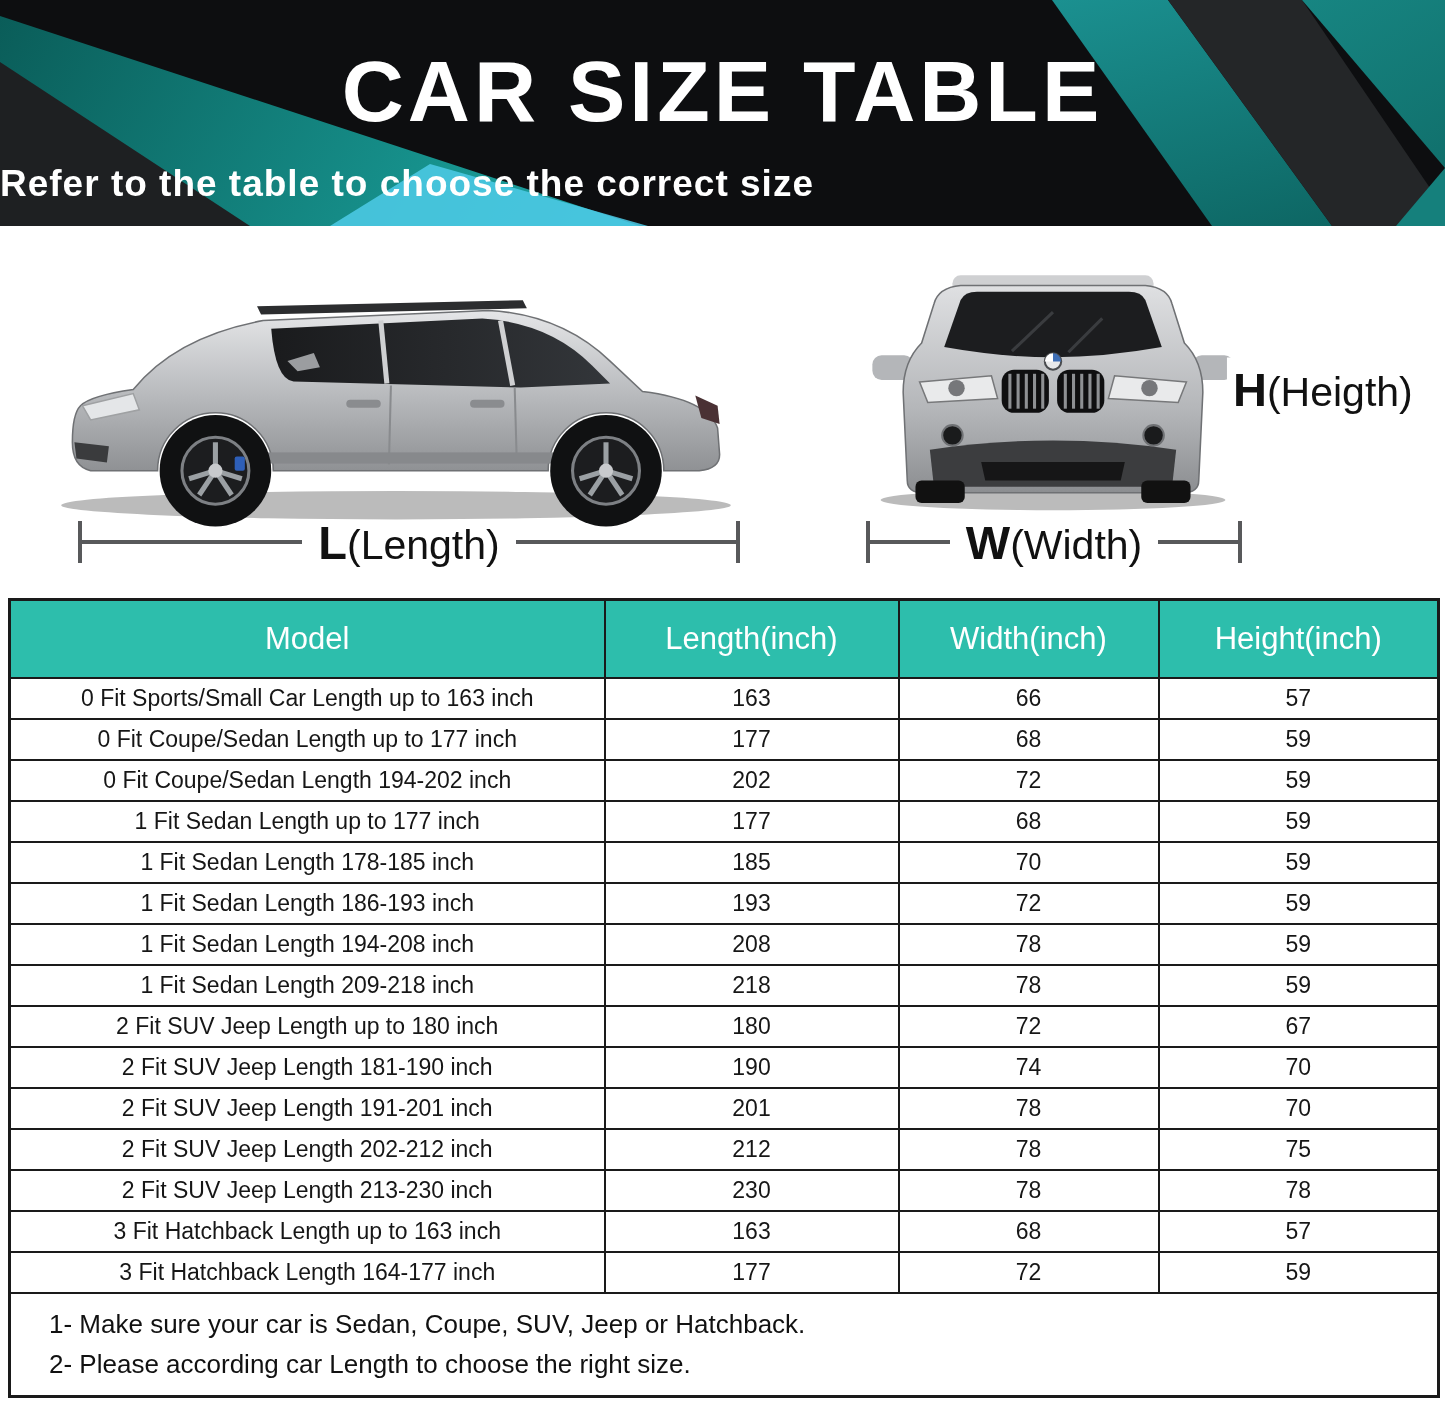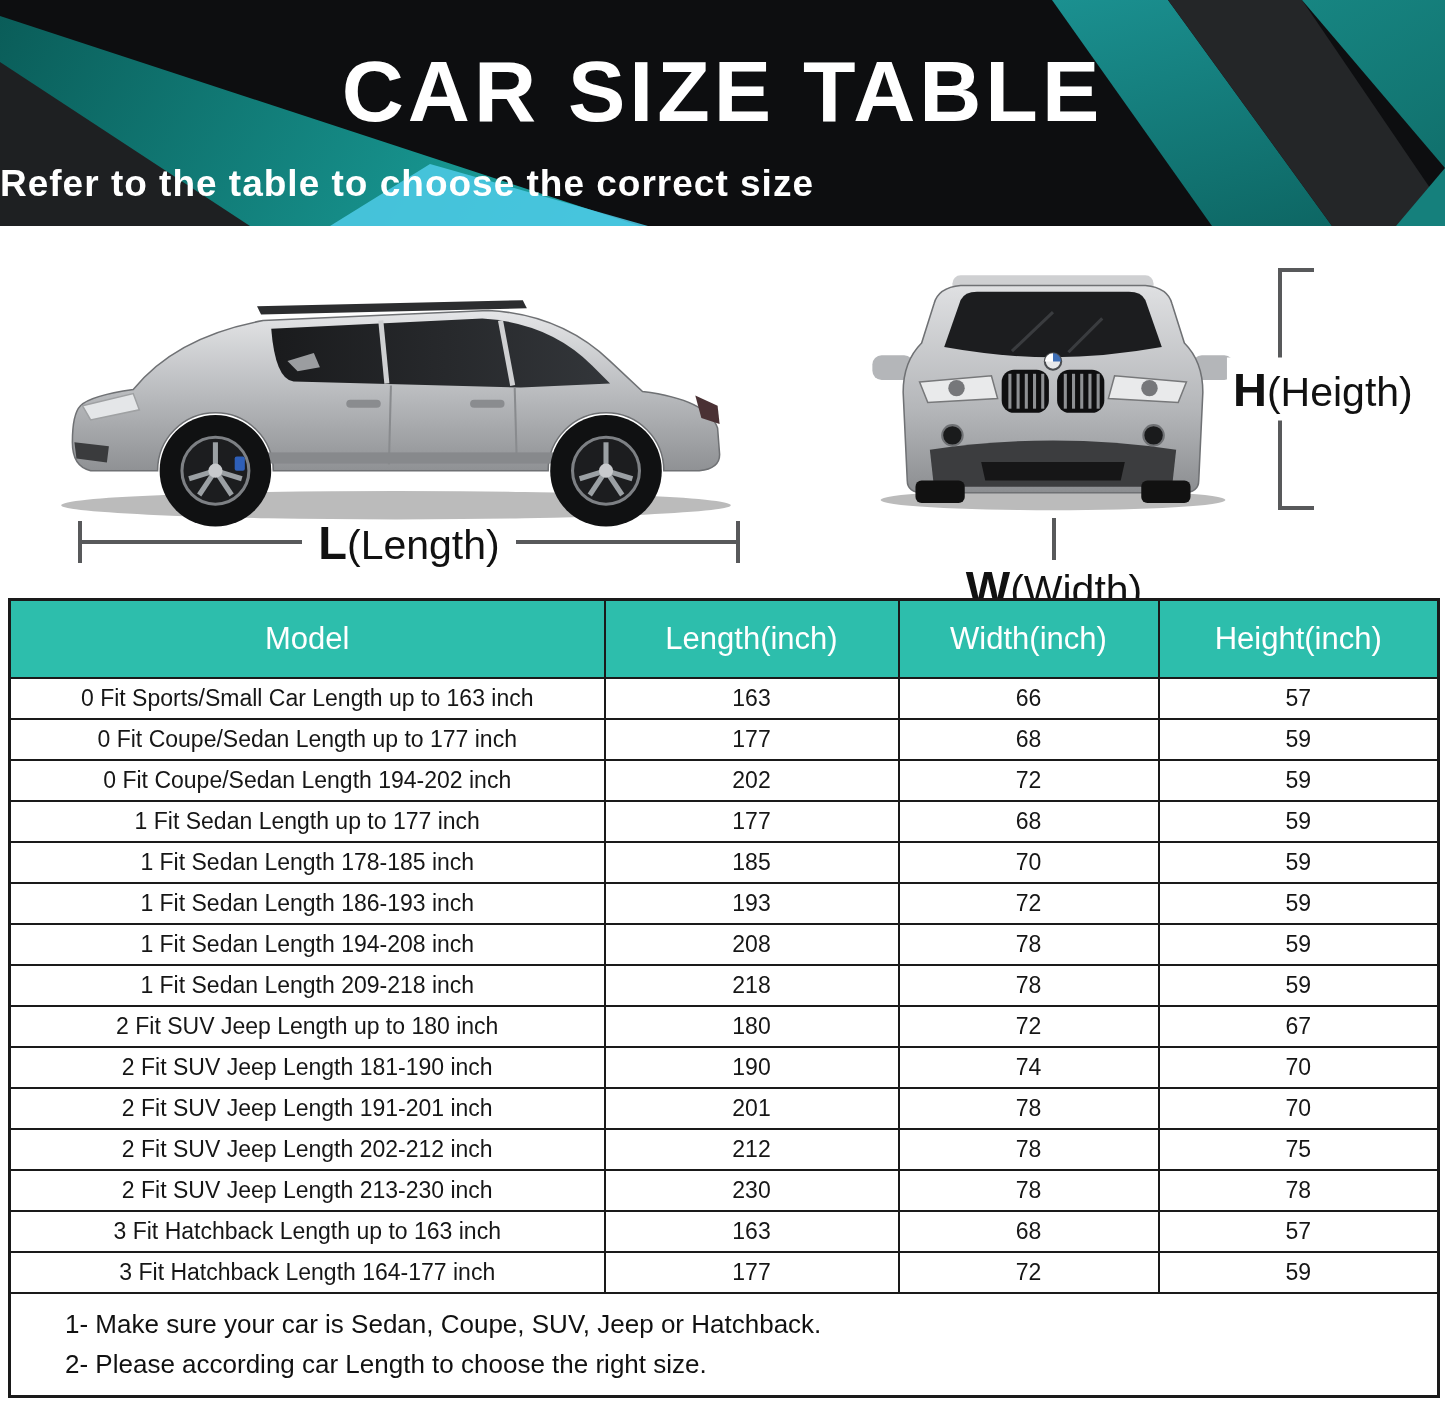--- a/index.html
+++ b/index.html
@@ -27,28 +27,28 @@
   .banner-subtitle{
     position:absolute;top:163px;left:0;width:100%;text-align:left;
     color:#fff;font-size:37px;font-weight:700;letter-spacing:1px;
   }
   
   .diagram{position:absolute;top:226px;left:0;width:1445px;height:368px;background:#fff;}
   .car-side{position:absolute;left:46px;top:12px;width:700px;height:300px;}
   .car-front{position:absolute;left:858px;top:20px;width:390px;height:272px;}
   .h-line-marker{position:absolute;display:flex;align-items:center;height:48px;}
   .l-marker{left:78px;top:292px;width:662px;}
-  .w-marker{left:866px;top:292px;width:376px;flex-direction:column;}
+  .w-marker{left:866px;top:292px;width:376px;}
   .tick{width:4px;height:42px;background:#58595b;flex:0 0 auto;}
   .seg{flex:1 1 auto;height:4px;background:#58595b;}
   .dim-label{padding:0 16px;white-space:nowrap;color:#111;}
   .dim-letter{font-size:47px;font-weight:800;}
   .dim-caption{font-size:41px;font-weight:500;}
   .h-marker{position:absolute;left:1278px;top:42px;width:36px;height:242px;
-    display:flex;flex-direction:column;}
+    display:flex;flex-direction:row;align-items:center;}
   .hcap{width:36px;height:4px;background:#58595b;flex:0 0 auto;}
   .vseg{width:4px;flex:1 1 auto;background:#58595b;}
   .h-label{
     position:absolute;top:50%;left:18px;transform:translate(-36%,-50%);
     background:#fff;padding:4px 6px;white-space:nowrap;color:#111;
   }
   
   .table-wrap{position:absolute;top:598px;left:8px;width:1429px;}
   table.size-table{width:100%;border-collapse:collapse;border:3px solid #1a1a1a;table-layout:fixed;}
   .size-table th{
@@ -56,21 +56,21 @@
     height:74px;border:2px solid #1a1a1a;text-align:center;
   }
   .size-table tbody td{
     height:39px;border:2px solid #1a1a1a;text-align:center;
     font-size:23px;color:#161616;padding:0 4px;
   }
   .size-table tfoot td{
     height:86px;border:2px solid #1a1a1a;text-align:left;vertical-align:middle;
     font-size:26px;color:#111;padding:6px 10px 6px 38px;
   }
-  .size-table tfoot td div{margin:9px 16px;}
+  .size-table tfoot td div{margin:9px 0;}
 </style>
 </head>
 <body>
 
 <div class="page">
 
   <div class="banner">
     <div class="band band-l-dark"></div>
     <div class="band band-l-teal"></div>
     <div class="band band-l-hi"></div>

